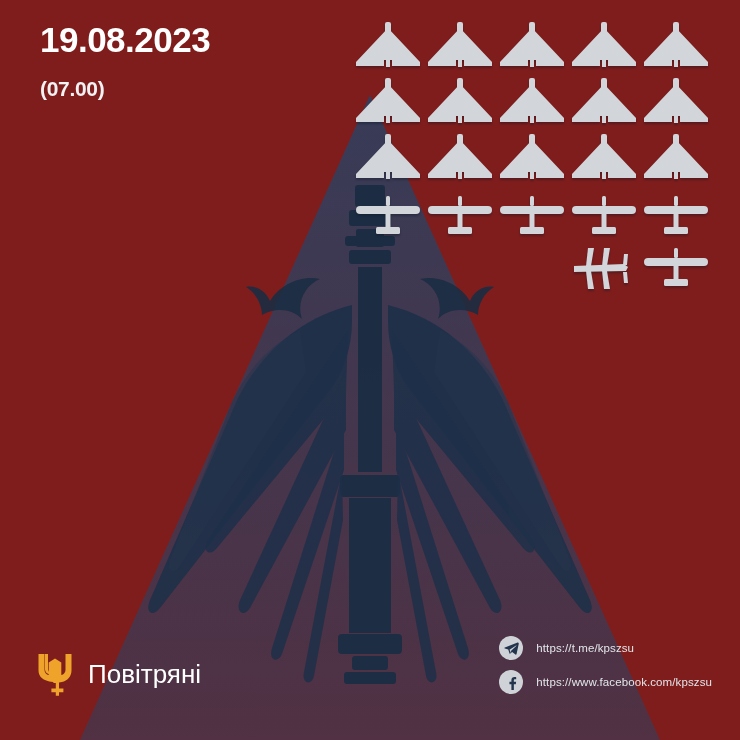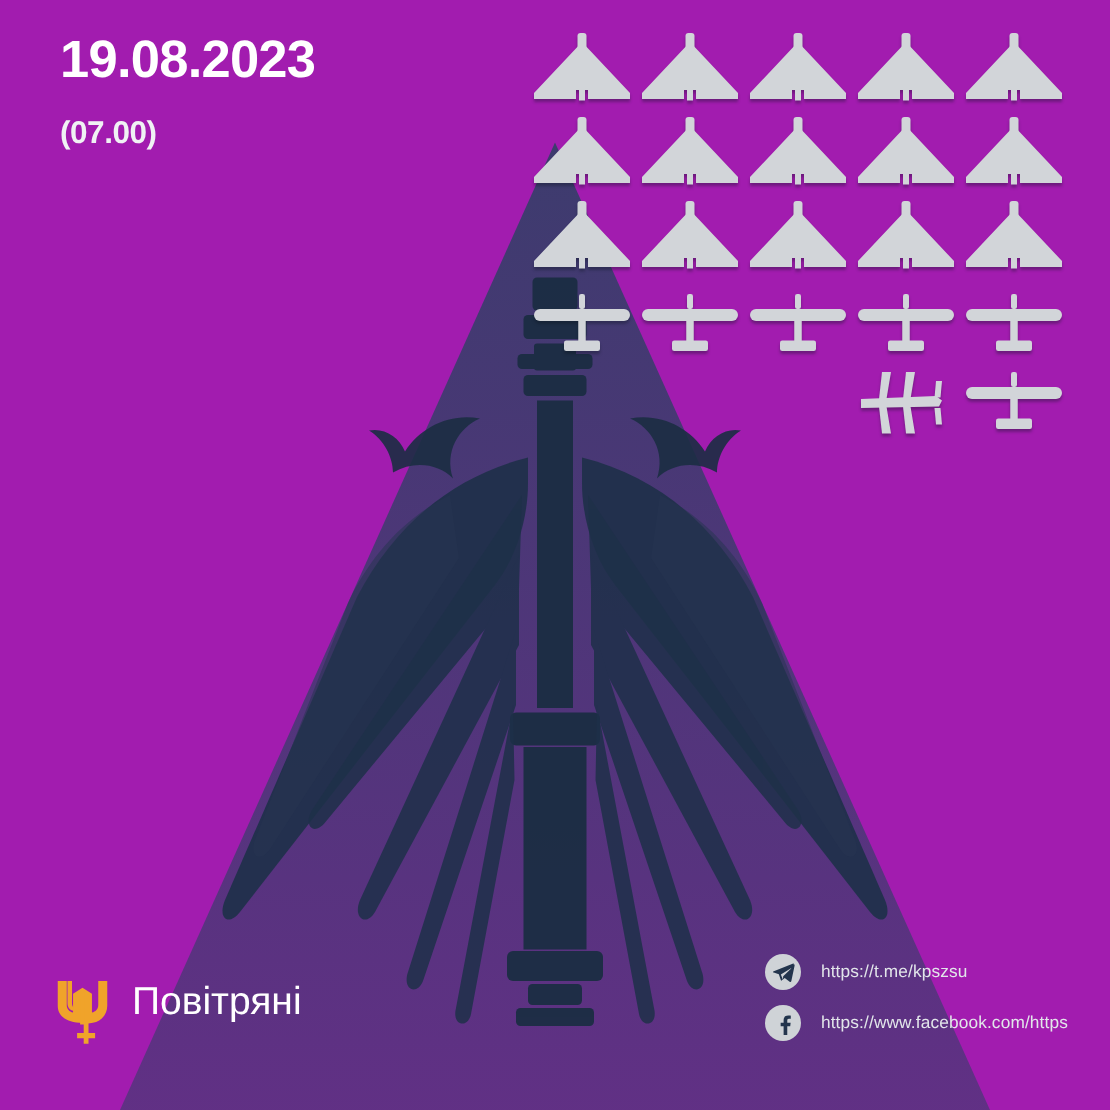--- a/index.html
+++ b/index.html
@@ -7,21 +7,21 @@
   body{
     width:740px;height:740px;
     background:#23354d;
     font-family:"Liberation Sans","DejaVu Sans",sans-serif;
     overflow:hidden;
     -webkit-font-smoothing:antialiased;
   }
   #poster{
     position:relative;
     width:740px;height:740px;
-    background:#a21caf;
+    background:#7f1d1d;
     overflow:hidden;
   }
 
   
   .wm{
     position:absolute;
     inset:0;
     pointer-events:none;
   }
   .wm svg{display:block;width:740px;height:740px;}
@@ -97,20 +97,21 @@
     letter-spacing:0px;
     line-height:1.42;
     white-space:nowrap;
   }
 
   
   .footer-brand{
     position:absolute;
     left:38px;bottom:44px;
     display:flex;
+    align-items:center;
     gap:16px;
     z-index:5;
   }
   .trident{width:34px;height:44px;display:block;}
   .brand-text{
     font-size:26px;
     color:#ffffff;
     line-height:1.18;
     font-weight:normal;
     white-space:nowrap;
@@ -445,17 +446,17 @@
           </svg>
       </span>
       <span class="link-url">https://t.me/kpszsu</span>
     </div>
     <div class="link-row">
       <span class="link-badge">
         <svg width="15" height="15" viewBox="0 0 16 16">
             <path fill="#23354d" d="M10.5 16V9.8h2.1l.3-2.5h-2.4V5.7c0-.7.2-1.2 1.2-1.2h1.3V2.3c-.2 0-1-.1-1.9-.1-1.9 0-3.2 1.1-3.2 3.3v1.8H5.8v2.5h2.1V16z"></path>
           </svg>
       </span>
-      <span class="link-url">https://www.facebook.com/https</span>
+      <span class="link-url">https://www.facebook.com/kpszsu</span>
     </div>
   </div>
 
 </div>
 
 </body></html>

